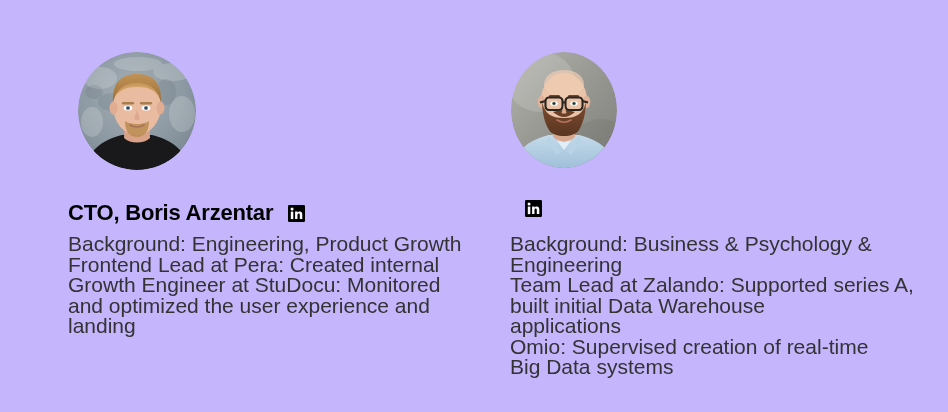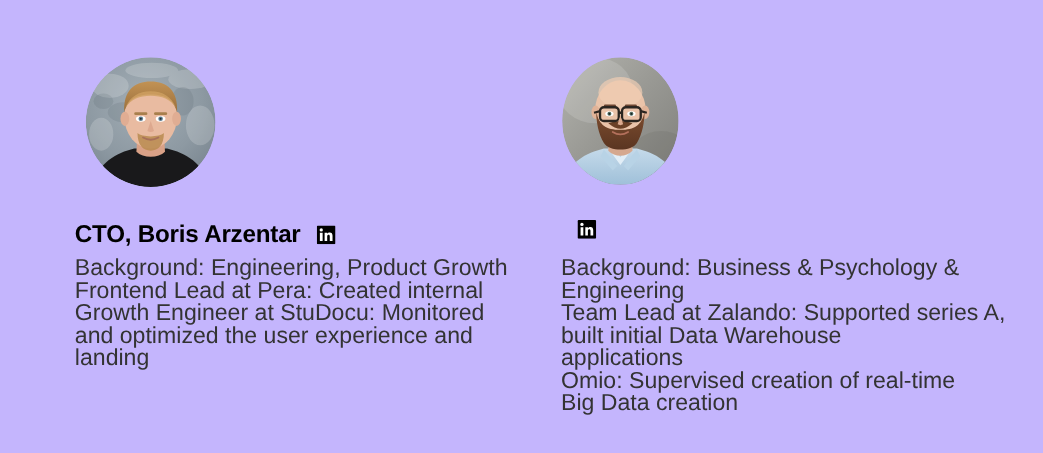--- a/index.html
+++ b/index.html
@@ -255,17 +255,17 @@
       </a>
     </div>
 
     <div class="bio">
       <div class="bio-line">Background: Business &amp; Psychology &amp;</div>
       <div class="bio-line">Engineering</div>
       <div class="bio-line">Team Lead at Zalando: Supported series A,</div>
       <div class="bio-line">built initial Data Warehouse</div>
       <div class="bio-line">applications</div>
       <div class="bio-line">Omio: Supervised creation of real-time</div>
-      <div class="bio-line">Big Data creation</div>
+      <div class="bio-line">Big Data systems</div>
     </div>
   </div>
 
 </div>
 
 </body></html>

